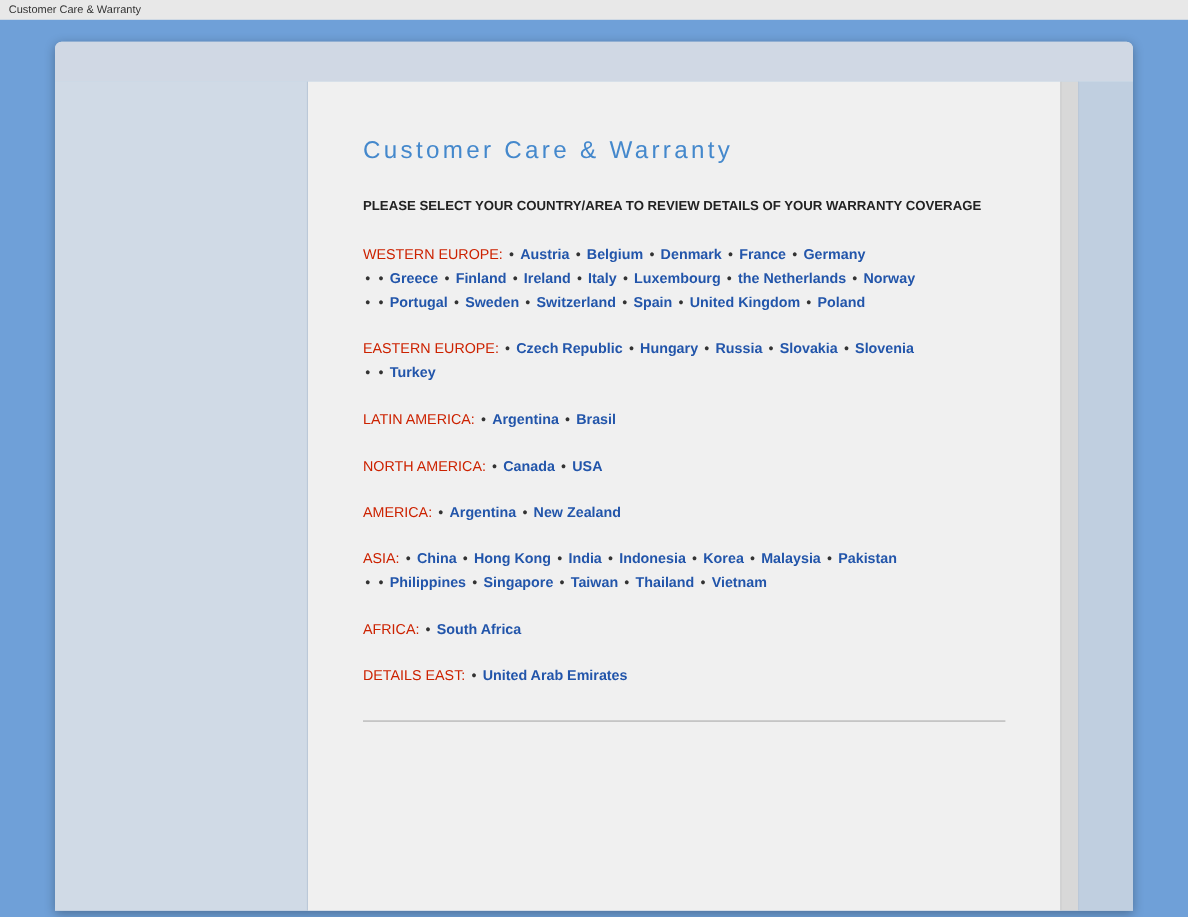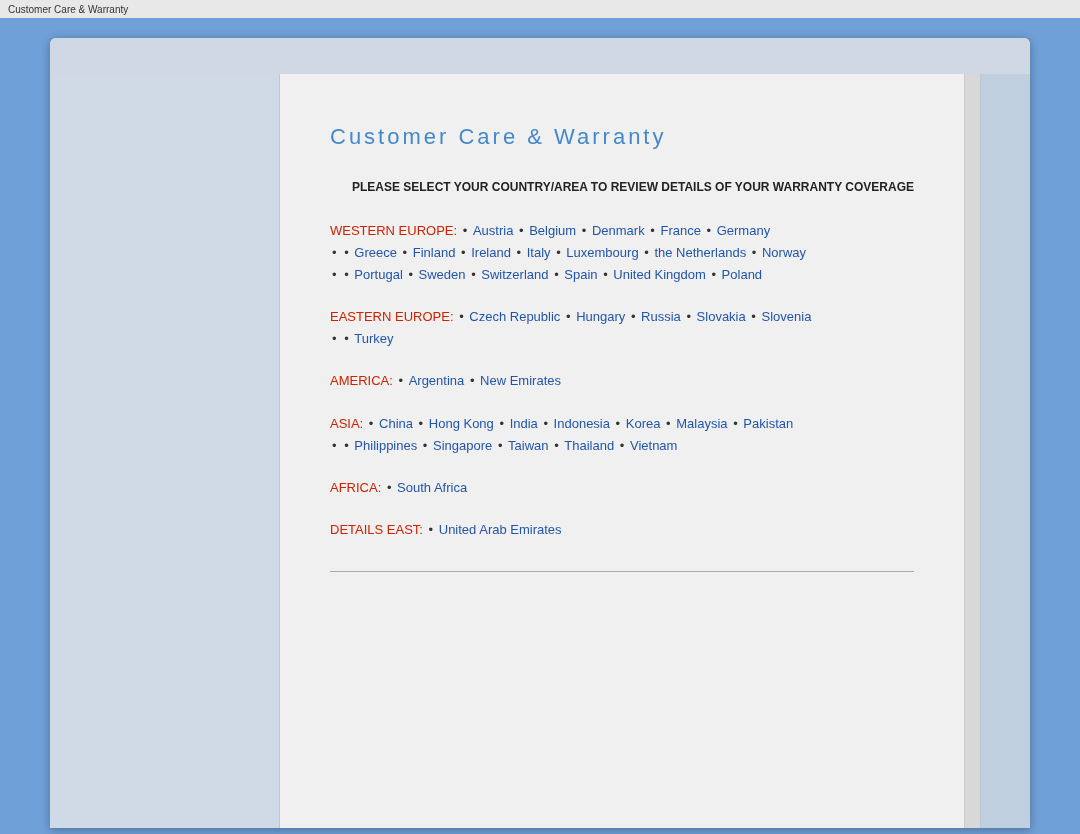--- a/index.html
+++ b/index.html
@@ -100,21 +100,20 @@
       margin-bottom: 28px;
       font-family: Arial, sans-serif;
     }
 
     .instruction-text {
       font-size: 12px;
       color: #222;
       font-weight: bold;
       margin-bottom: 24px;
       line-height: 1.5;
-      text-align: right;
     }
 
     .region-section {
       margin-bottom: 20px;
       line-height: 1.7;
       font-size: 13px;
     }
 
     .region-label {
       color: #cc2200;
@@ -124,20 +123,21 @@
 
     .bullet {
       color: #333;
       margin: 0 2px;
     }
 
     .country-link {
       color: #2255aa;
       text-decoration: none;
       cursor: pointer;
+      font-weight: bold;
     }
 
     .divider {
       border: none;
       border-top: 1px solid #aaa;
       margin-top: 30px;
       margin-bottom: 30px;
     }
   </style>
 </head>
@@ -164,21 +164,27 @@
             <div class="region-section">
               <div><span class="region-label">WESTERN EUROPE:</span><span class="bullet"> • </span><a class="country-link" href="#">Austria</a><span class="bullet"> • </span><a class="country-link" href="#">Belgium</a><span class="bullet"> • </span><a class="country-link" href="#">Denmark</a><span class="bullet"> • </span><a class="country-link" href="#">France</a><span class="bullet"> • </span><a class="country-link" href="#">Germany</a></div>
               <div><span class="bullet"> • </span><span class="bullet"> • </span><a class="country-link" href="#">Greece</a><span class="bullet"> • </span><a class="country-link" href="#">Finland</a><span class="bullet"> • </span><a class="country-link" href="#">Ireland</a><span class="bullet"> • </span><a class="country-link" href="#">Italy</a><span class="bullet"> • </span><a class="country-link" href="#">Luxembourg</a><span class="bullet"> • </span><a class="country-link" href="#">the Netherlands</a><span class="bullet"> • </span><a class="country-link" href="#">Norway</a></div>
               <div><span class="bullet"> • </span><span class="bullet"> • </span><a class="country-link" href="#">Portugal</a><span class="bullet"> • </span><a class="country-link" href="#">Sweden</a><span class="bullet"> • </span><a class="country-link" href="#">Switzerland</a><span class="bullet"> • </span><a class="country-link" href="#">Spain</a><span class="bullet"> • </span><a class="country-link" href="#">United Kingdom</a><span class="bullet"> • </span><a class="country-link" href="#">Poland</a></div>
             </div>
             <div class="region-section">
               <div><span class="region-label">EASTERN EUROPE:</span><span class="bullet"> • </span><a class="country-link" href="#">Czech Republic</a><span class="bullet"> • </span><a class="country-link" href="#">Hungary</a><span class="bullet"> • </span><a class="country-link" href="#">Russia</a><span class="bullet"> • </span><a class="country-link" href="#">Slovakia</a><span class="bullet"> • </span><a class="country-link" href="#">Slovenia</a></div>
               <div><span class="bullet"> • </span><span class="bullet"> • </span><a class="country-link" href="#">Turkey</a></div>
             </div>
             <div class="region-section">
-              <div><span class="region-label">AMERICA:</span><span class="bullet"> • </span><a class="country-link" href="#">Argentina</a><span class="bullet"> • </span><a class="country-link" href="#">New Emirates</a></div>
+              <div><span class="region-label">LATIN AMERICA:</span><span class="bullet"> • </span><a class="country-link" href="#">Argentina</a><span class="bullet"> • </span><a class="country-link" href="#">Brasil</a></div>
+            </div>
+            <div class="region-section">
+              <div><span class="region-label">NORTH AMERICA:</span><span class="bullet"> • </span><a class="country-link" href="#">Canada</a><span class="bullet"> • </span><a class="country-link" href="#">USA</a></div>
+            </div>
+            <div class="region-section">
+              <div><span class="region-label">AMERICA:</span><span class="bullet"> • </span><a class="country-link" href="#">Argentina</a><span class="bullet"> • </span><a class="country-link" href="#">New Zealand</a></div>
             </div>
             <div class="region-section">
               <div><span class="region-label">ASIA:</span><span class="bullet"> • </span><a class="country-link" href="#">China</a><span class="bullet"> • </span><a class="country-link" href="#">Hong Kong</a><span class="bullet"> • </span><a class="country-link" href="#">India</a><span class="bullet"> • </span><a class="country-link" href="#">Indonesia</a><span class="bullet"> • </span><a class="country-link" href="#">Korea</a><span class="bullet"> • </span><a class="country-link" href="#">Malaysia</a><span class="bullet"> • </span><a class="country-link" href="#">Pakistan</a></div>
               <div><span class="bullet"> • </span><span class="bullet"> • </span><a class="country-link" href="#">Philippines</a><span class="bullet"> • </span><a class="country-link" href="#">Singapore</a><span class="bullet"> • </span><a class="country-link" href="#">Taiwan</a><span class="bullet"> • </span><a class="country-link" href="#">Thailand</a><span class="bullet"> • </span><a class="country-link" href="#">Vietnam</a></div>
             </div>
             <div class="region-section">
               <div><span class="region-label">AFRICA:</span><span class="bullet"> • </span><a class="country-link" href="#">South Africa</a></div>
             </div>
             <div class="region-section">
               <div><span class="region-label">DETAILS EAST:</span><span class="bullet"> • </span><a class="country-link" href="#">United Arab Emirates</a></div>

